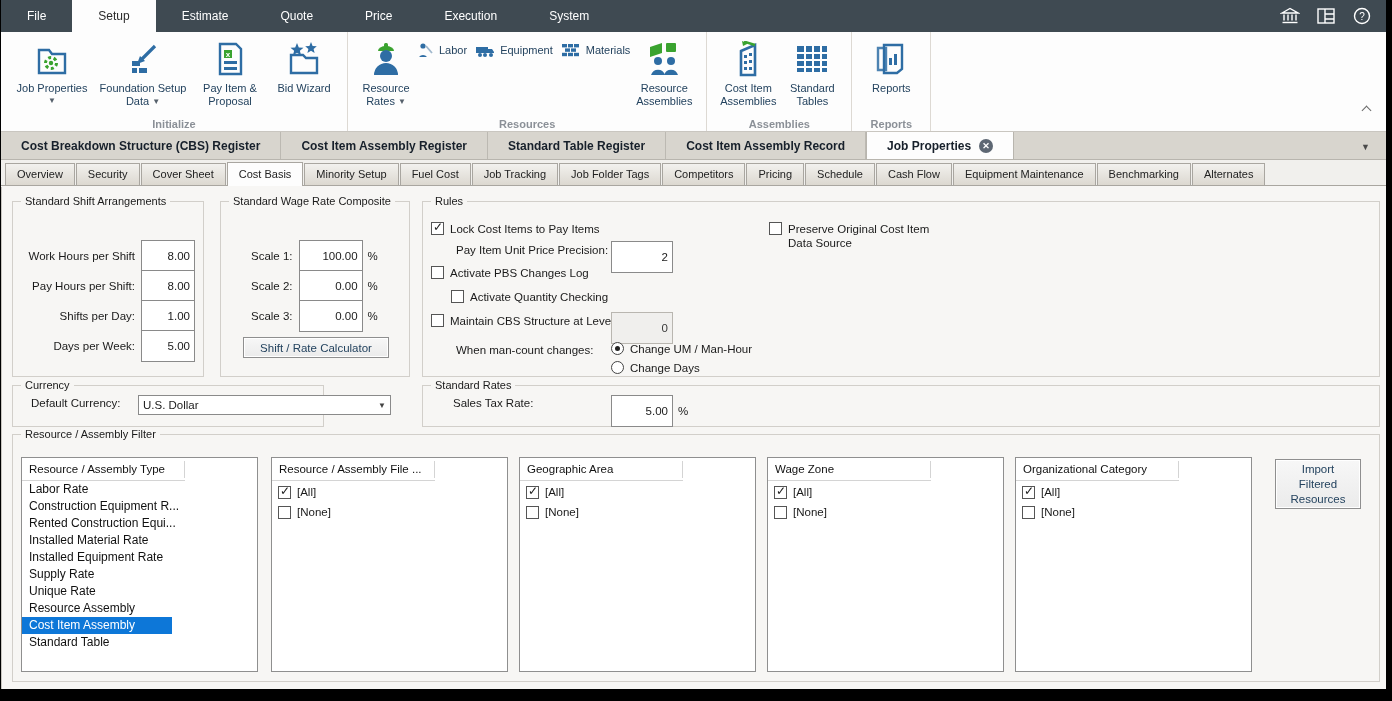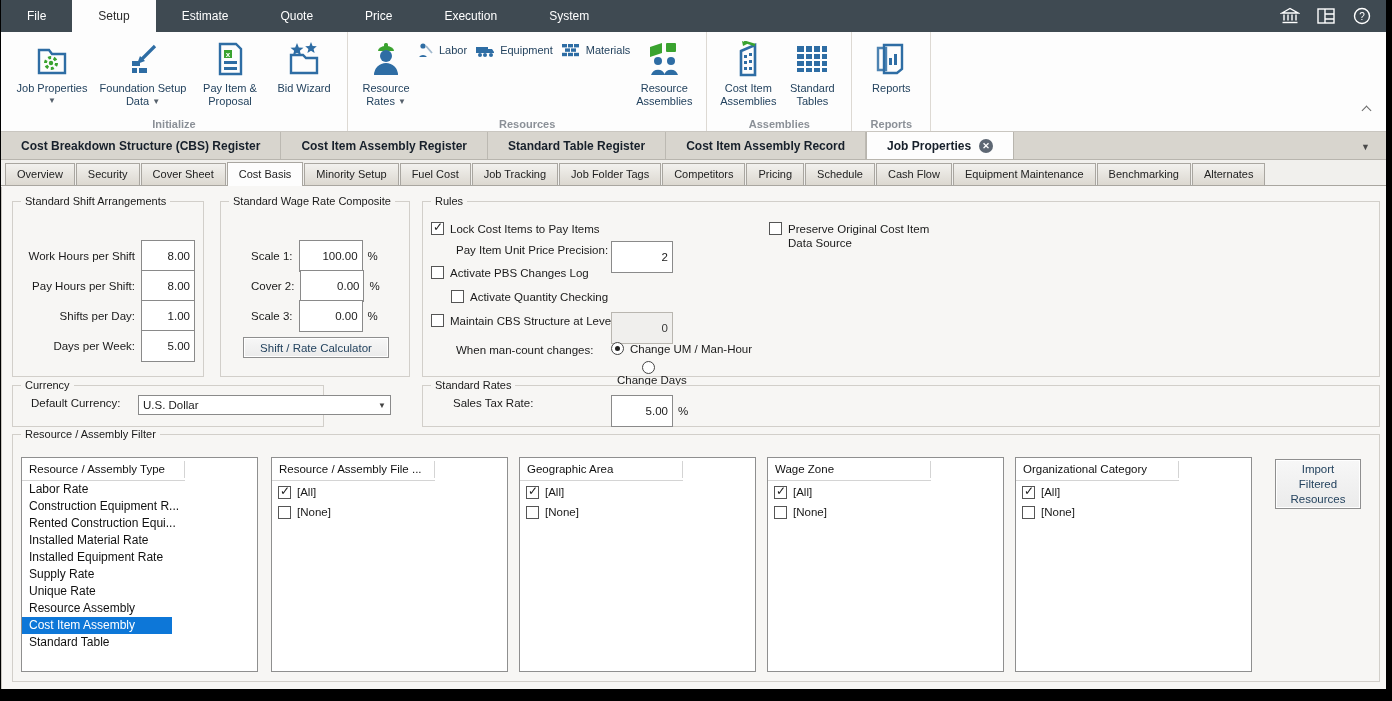--- a/index.html
+++ b/index.html
@@ -353,21 +353,21 @@
     </div>
 
     <div class="groupbox" style="left:218px; top:14px; width:190px; height:176px;">
       <span class="gb-title">Standard Wage Rate Composite</span>
       <div class="frow" style="top:38px; left:30px;">
         <span class="flabel">Scale 1:</span>
         <span class="tbox" style="width:64px; margin-left:6px;">100.00</span>
         <span class="suffix">%</span>
       </div>
       <div class="frow" style="top:68px; left:30px;">
-        <span class="flabel">Cover 2:</span>
+        <span class="flabel">Scale 2:</span>
         <span class="tbox" style="width:64px; margin-left:6px;">0.00</span>
         <span class="suffix">%</span>
       </div>
       <div class="frow" style="top:98px; left:30px;">
         <span class="flabel">Scale 3:</span>
         <span class="tbox" style="width:64px; margin-left:6px;">0.00</span>
         <span class="suffix">%</span>
       </div>
       <div class="btn" style="position:absolute; left:22px; top:135px; width:146px; height:21px;">Shift / Rate Calculator</div>
     </div>
@@ -405,21 +405,21 @@
       <div class="frow" style="top:110px; left:188px;">
         <span class="tbox disabled" style="width:62px;">0</span>
       </div>
       <div class="frow" style="top:142px; left:33px;">
         <span class="flabel">When man-count changes:</span>
       </div>
       <div class="frow" style="top:140px; left:188px;">
         <span class="radio selected"></span>
         <span class="cb-label">Change UM / Man-Hour</span>
       </div>
-      <div class="frow" style="top:159px; left:188px;flex-direction:column;">
+      <div class="frow" style="top:159px; left:188px;">
         <span class="radio"></span>
         <span class="cb-label">Change Days</span>
       </div>
     </div>
 
     <div class="groupbox" style="left:10px; top:198px; width:312px; height:42px;">
       <span class="gb-title">Currency</span>
       <div class="frow" style="top:11px; left:18px;">
         <span class="flabel">Default Currency:</span>
       </div>

